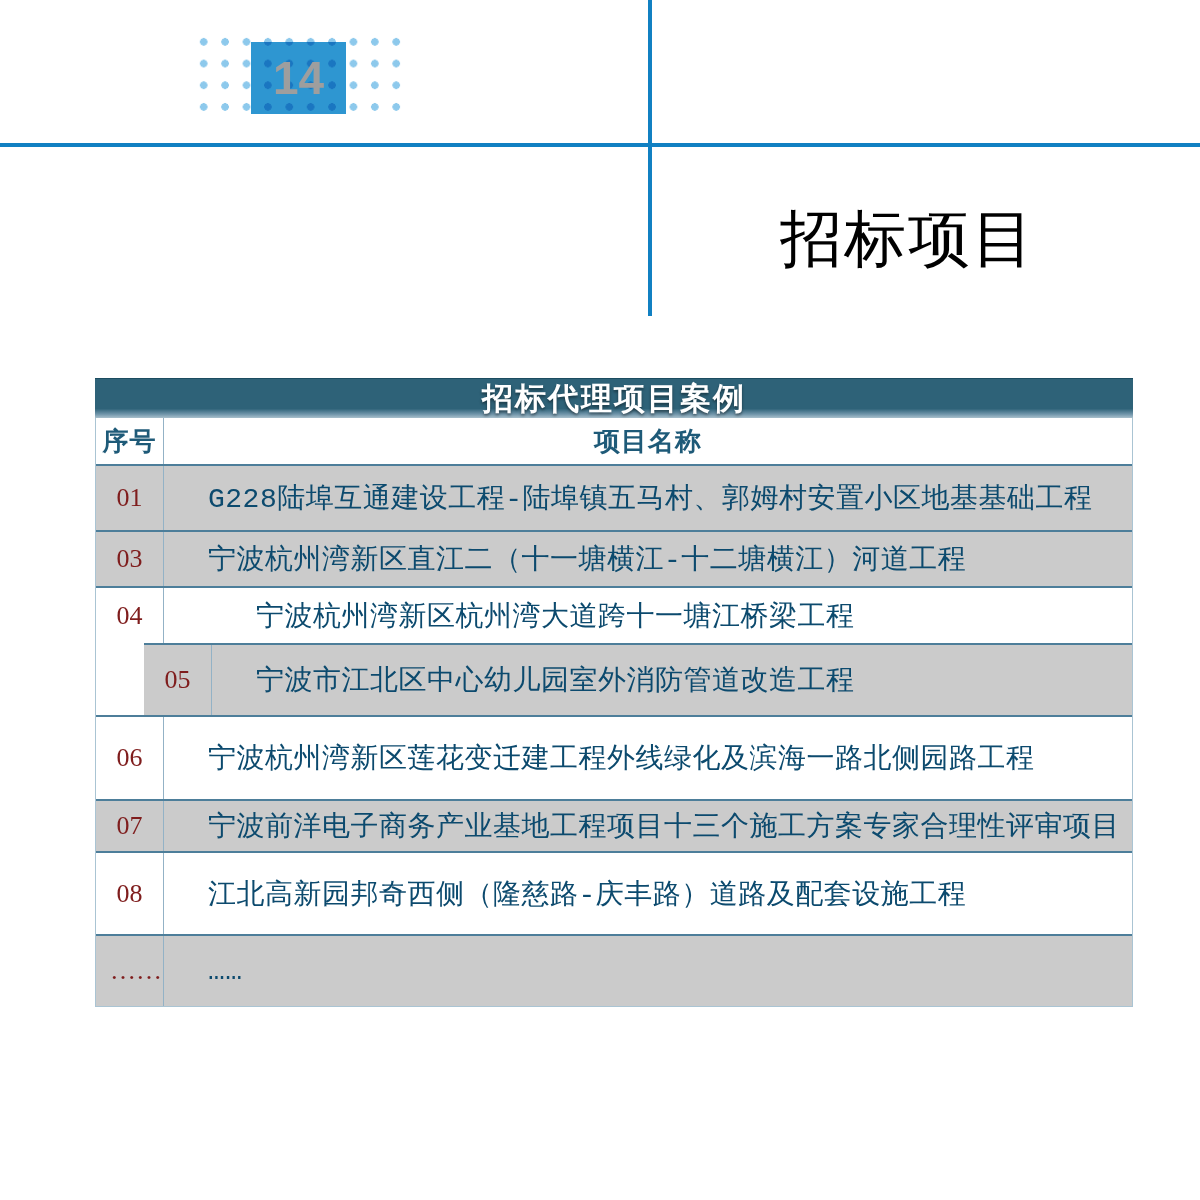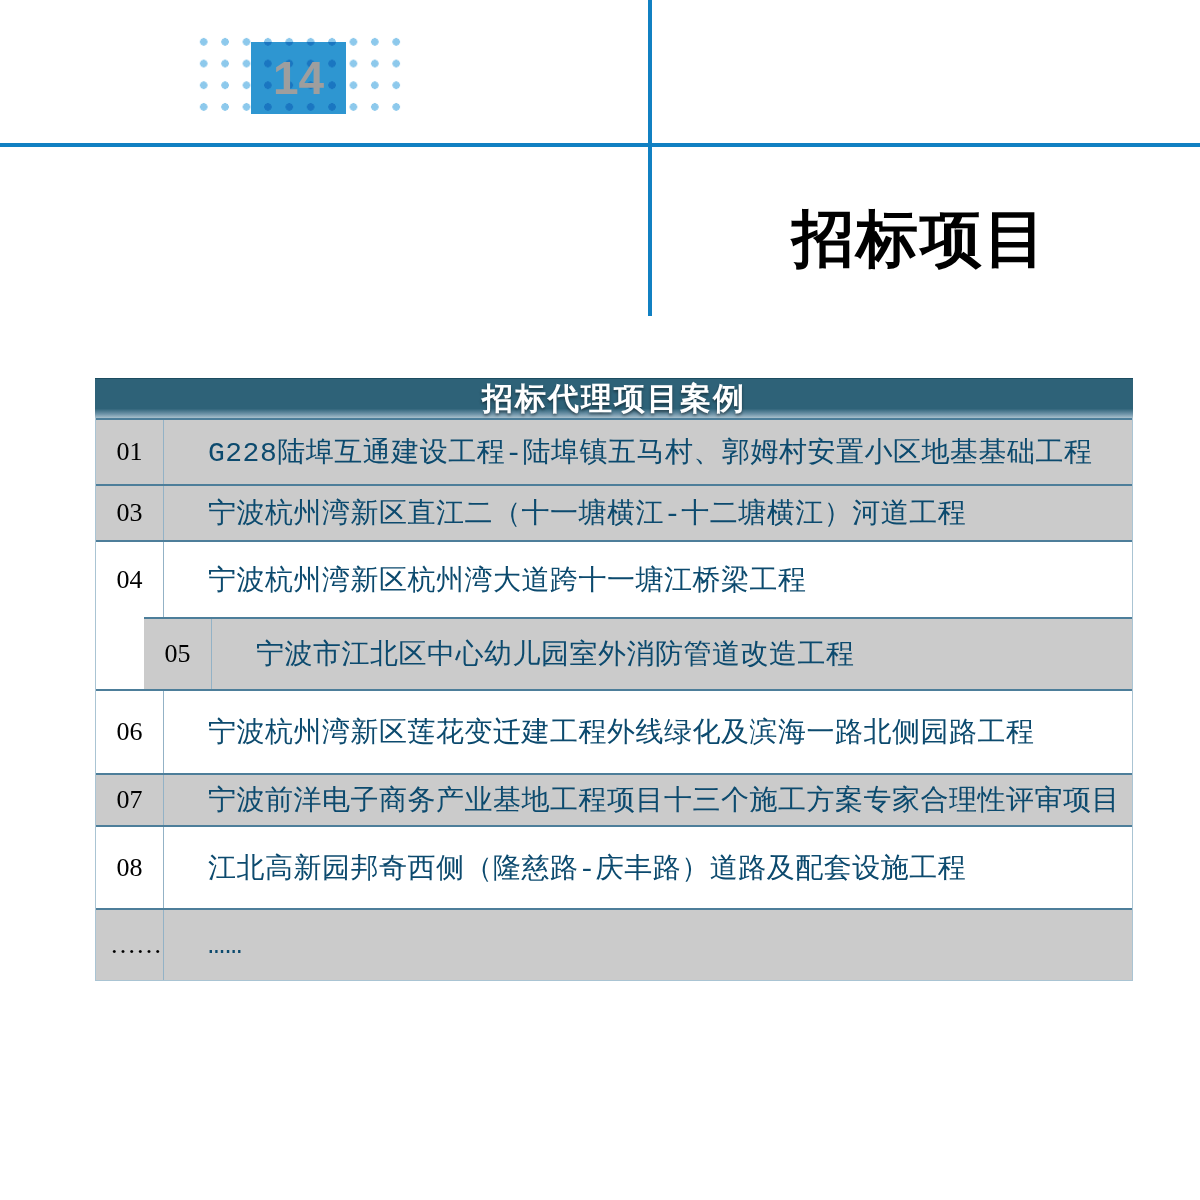--- a/index.html
+++ b/index.html
@@ -23,22 +23,22 @@
   .page-num{
     position:absolute;left:247px;top:42px;width:95px;height:72px;
     display:flex;align-items:center;justify-content:center;
     font-size:46px;font-weight:bold;color:#9e9e9e;
   }
   
   .hline{position:absolute;left:0;top:143px;width:1200px;height:4px;background:#1180c2;}
   .vline{position:absolute;left:648px;top:0;width:4px;height:316px;background:#1180c2;}
   
   .slide-title{
-    position:absolute;top:197px;right:152px;
-    font-size:62px;font-weight:bold;color:#000;letter-spacing:2px;
+    position:absolute;top:197px;right:164px;
+    font-size:62px;font-weight:normal;color:#000;letter-spacing:2px;
     white-space:nowrap;
   }
   
   .tbl{position:absolute;left:95px;top:378px;width:1038px;}
   .tbl-band{
     height:40px;box-sizing:border-box;
     background:linear-gradient(180deg,#2e6278 0%,#2e6278 76%,#6f94a9 90%,#a9c0cc 100%);
     border-top:1px solid #1c4c60;
     display:flex;align-items:center;justify-content:center;
     color:#ffffff;font-size:31px;font-weight:bold;letter-spacing:2px;
@@ -54,31 +54,31 @@
   .subhead{height:46px;background:#ffffff;}
   .subhead .c1,.subhead .c2{
     display:flex;align-items:center;justify-content:center;
     color:#1e5a78;font-size:26px;font-weight:bold;letter-spacing:1px;
   }
   .c1{border-right:1px solid #93b2c6;box-sizing:border-box;}
   .data-row{border-top:2px solid #4d7e9a;}
   .data-row .c1{
     display:flex;align-items:center;justify-content:center;
     font-family:"Liberation Serif","DejaVu Serif",serif;
-    font-size:26px;color:#000000;
+    font-size:26px;color:#7f1d1d;
   }
   .data-row .c2{
     display:flex;align-items:center;justify-content:flex-start;
     padding-left:44px;box-sizing:border-box;
     font-family:Liberation Mono, monospace;
     font-size:28px;color:#0c4a6e;letter-spacing:0.5px;
   }
   .gray{background:#cbcbcb;}
   .white{background:#ffffff;}
-  .r1{height:66px;}.r2{height:68px;}.r3{height:56px;text-align:center;}.r4{height:77px;}
+  .r1{height:66px;}.r2{height:68px;}.r3{height:56px;text-align:center;}.r4{height:57px;gap:48px;}
   .r5{height:72px;margin-left:48px;}.r6{height:84px;}.r7{height:52px;}.r8{height:83px;}.r9{height:72px;}
   .dots-row .c1{justify-content:flex-start;padding-left:14px;overflow:visible;white-space:nowrap;}
 </style>
 </head>
 <body>
 
 <div class="deco">
   <div class="page-square"></div>
   <div class="dot-grid"></div>
   <div class="page-num">14</div>
@@ -86,20 +86,24 @@
 
 <div class="hline"></div>
 <div class="vline"></div>
 
 <div class="slide-title">招标项目</div>
 
 <div class="tbl">
   <div class="tbl-band">招标代理项目案例</div>
   <div class="tbl-body">
 
+    <div class="row subhead">
+      <div class="c1">序号</div>
+      <div class="c2">项目名称</div>
+    </div>
 
     <div class="row data-row gray r1">
       <div class="c1">01</div>
       <div class="c2">G228陆埠互通建设工程-陆埠镇五马村、郭姆村安置小区地基基础工程</div>
     </div>
     <div class="row data-row gray r3">
       <div class="c1">03</div>
       <div class="c2">宁波杭州湾新区直江二（十一塘横江-十二塘横江）河道工程</div>
     </div>
     <div class="row data-row white r4">

